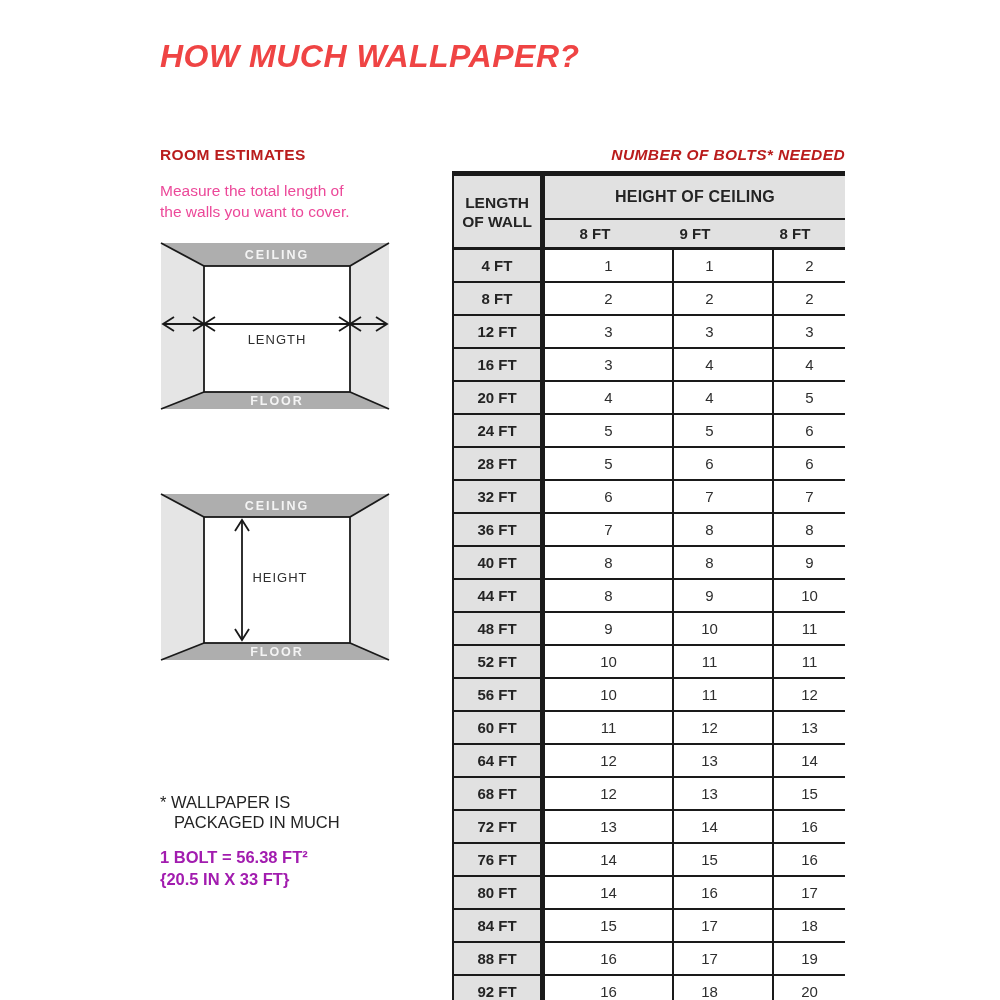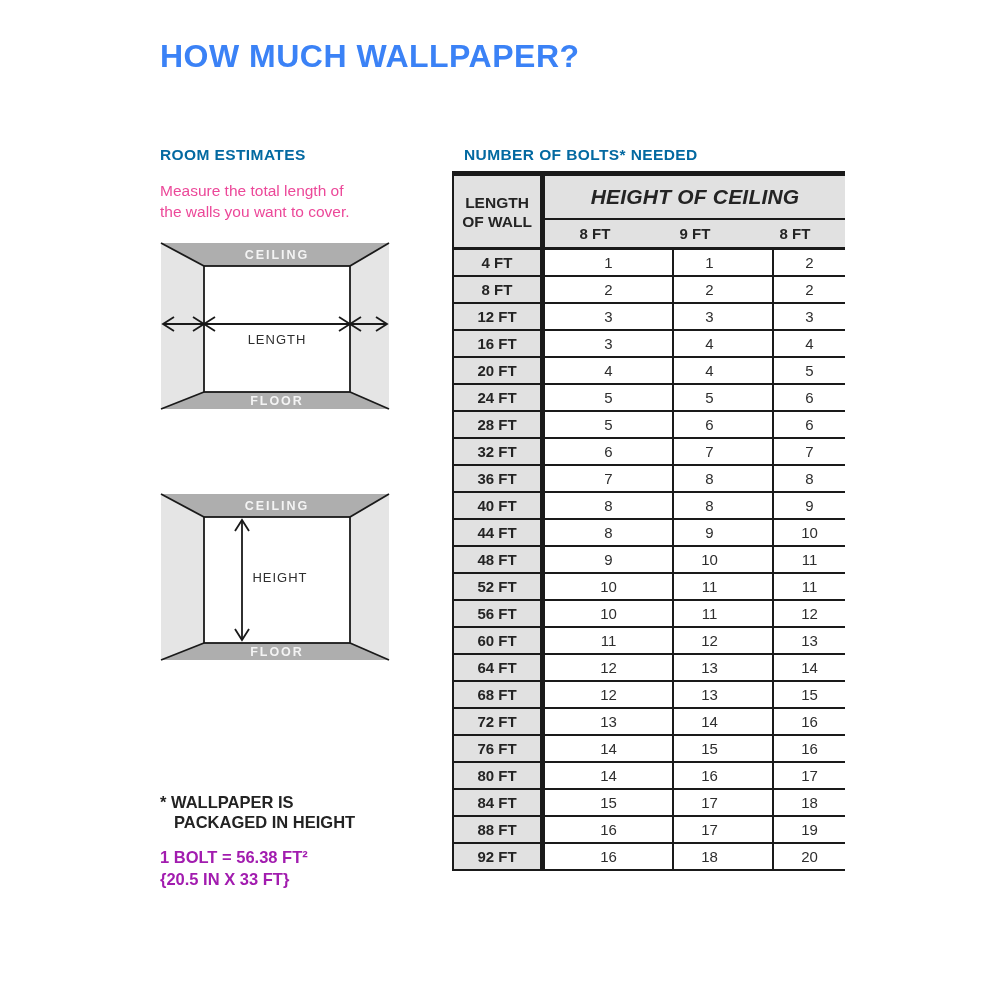--- a/index.html
+++ b/index.html
@@ -10,51 +10,52 @@
     height: 1000px;
     background: #ffffff;
     font-family: "Liberation Sans", sans-serif;
     overflow: hidden;
   }
   .title {
     position: absolute;
     left: 160px; top: 38px;
     font-size: 32px;
     font-weight: bold;
-    color: #3b82f6;
+    color: #ef4444;
     letter-spacing: 0.5px;
+    font-style: italic;
   }
   .section-heading {
     font-size: 15.5px;
     font-weight: bold;
-    color: #0369a1;
+    color: #b91c1c;
     letter-spacing: 0.4px;
   }
   #room-estimates-heading { position: absolute; left: 160px; top: 146px; }
   #table-heading {
-    position: absolute; left: 464px; top: 146px;
-    width: 393px; text-align: left;
+    position: absolute; left: 452px; top: 146px;
+    width: 393px; text-align: right; font-style: italic;
   }
   .step-text {
     position: absolute;
     left: 160px;
     font-size: 15.5px;
     line-height: 21px;
     color: #ec4899;
     white-space: pre-line;
   }
   #step1 { top: 180px; }
   #step2 { top: 431px; }
   #step3 { top: 681px; line-height: 19.5px; }
   .diagram { position: absolute; left: 158px; width: 234px; height: 172px; }
   #diagram1 { top: 240px; }
   #diagram2 { top: 491px; }
   .footnote {
     position: absolute; left: 160px; top: 792px;
-    font-size: 16.5px; font-weight: bold; color: #232323;
+    font-size: 16.5px; font-weight: normal; color: #232323;
     line-height: 20px;
   }
   .footnote .line2 { padding-left: 14px; }
   .bolt-info {
     position: absolute; left: 160px; top: 846px;
     font-size: 16.5px; font-weight: bold; color: #a21caf;
     line-height: 22px;
   }
   
   .bolt-table {
@@ -76,35 +77,35 @@
     display: flex; align-items: center; justify-content: center;
     font-weight: bold; font-size: 15.5px; line-height: 19px;
     white-space: pre-line; text-align: center;
   }
   .head-right { display: flex; flex-direction: column; }
   .group-head {
     height: 44px;
     background: #E1E1E1;
     border-bottom: 2px solid #1a1a1a;
     display: flex; align-items: center; justify-content: center;
-    font-weight: bold; font-size: 21px; letter-spacing: 0.2px; font-style: italic;
+    font-weight: bold; font-size: 16px; letter-spacing: 0.2px;
   }
   .subhead-row {
     height: 27px;
     background: #E1E1E1;
     display: grid; grid-template-columns: 1fr 1fr 1fr;
   }
   .subhead-cell {
     display: flex; align-items: center; justify-content: center;
     font-weight: bold; font-size: 15px;
   }
   .trow {
     display: grid;
     grid-template-columns: 91px 1fr 1fr 1fr;
-    height: 27px;
+    height: 33px;
     border-bottom: 2px solid #1a1a1a;
     gap: 27px;
   }
   .cell { display: flex; align-items: center; justify-content: center; }
   .rowhead {
     background: #E1E1E1;
     border-right: 5px solid #1a1a1a;
     font-weight: bold; font-size: 15px;
   }
   .val { background: #fff; font-size: 15px; color: #2e2e2e; }
@@ -173,21 +174,21 @@
       <path d="M77,138 L84,149 L91,138"></path>
     </g>
     <text class="room-label" x="119" y="19" text-anchor="middle">CEILING</text>
     <text class="room-label" x="119" y="165" text-anchor="middle">FLOOR</text>
     <text class="dim-label" x="122" y="91" text-anchor="middle">HEIGHT</text>
   </svg>
 
 
   <div class="footnote">
     <div class="line1">* WALLPAPER IS</div>
-    <div class="line2">PACKAGED IN HEIGHT</div>
+    <div class="line2">PACKAGED IN MUCH</div>
   </div>
 
   <div class="bolt-info">
     <div>1 BOLT = 56.38 FT²</div>
     <div>{20.5 IN X 33 FT}</div>
   </div>
 
   <div class="section-heading" id="table-heading">NUMBER OF BOLTS* NEEDED</div>
 
   <div class="bolt-table">

